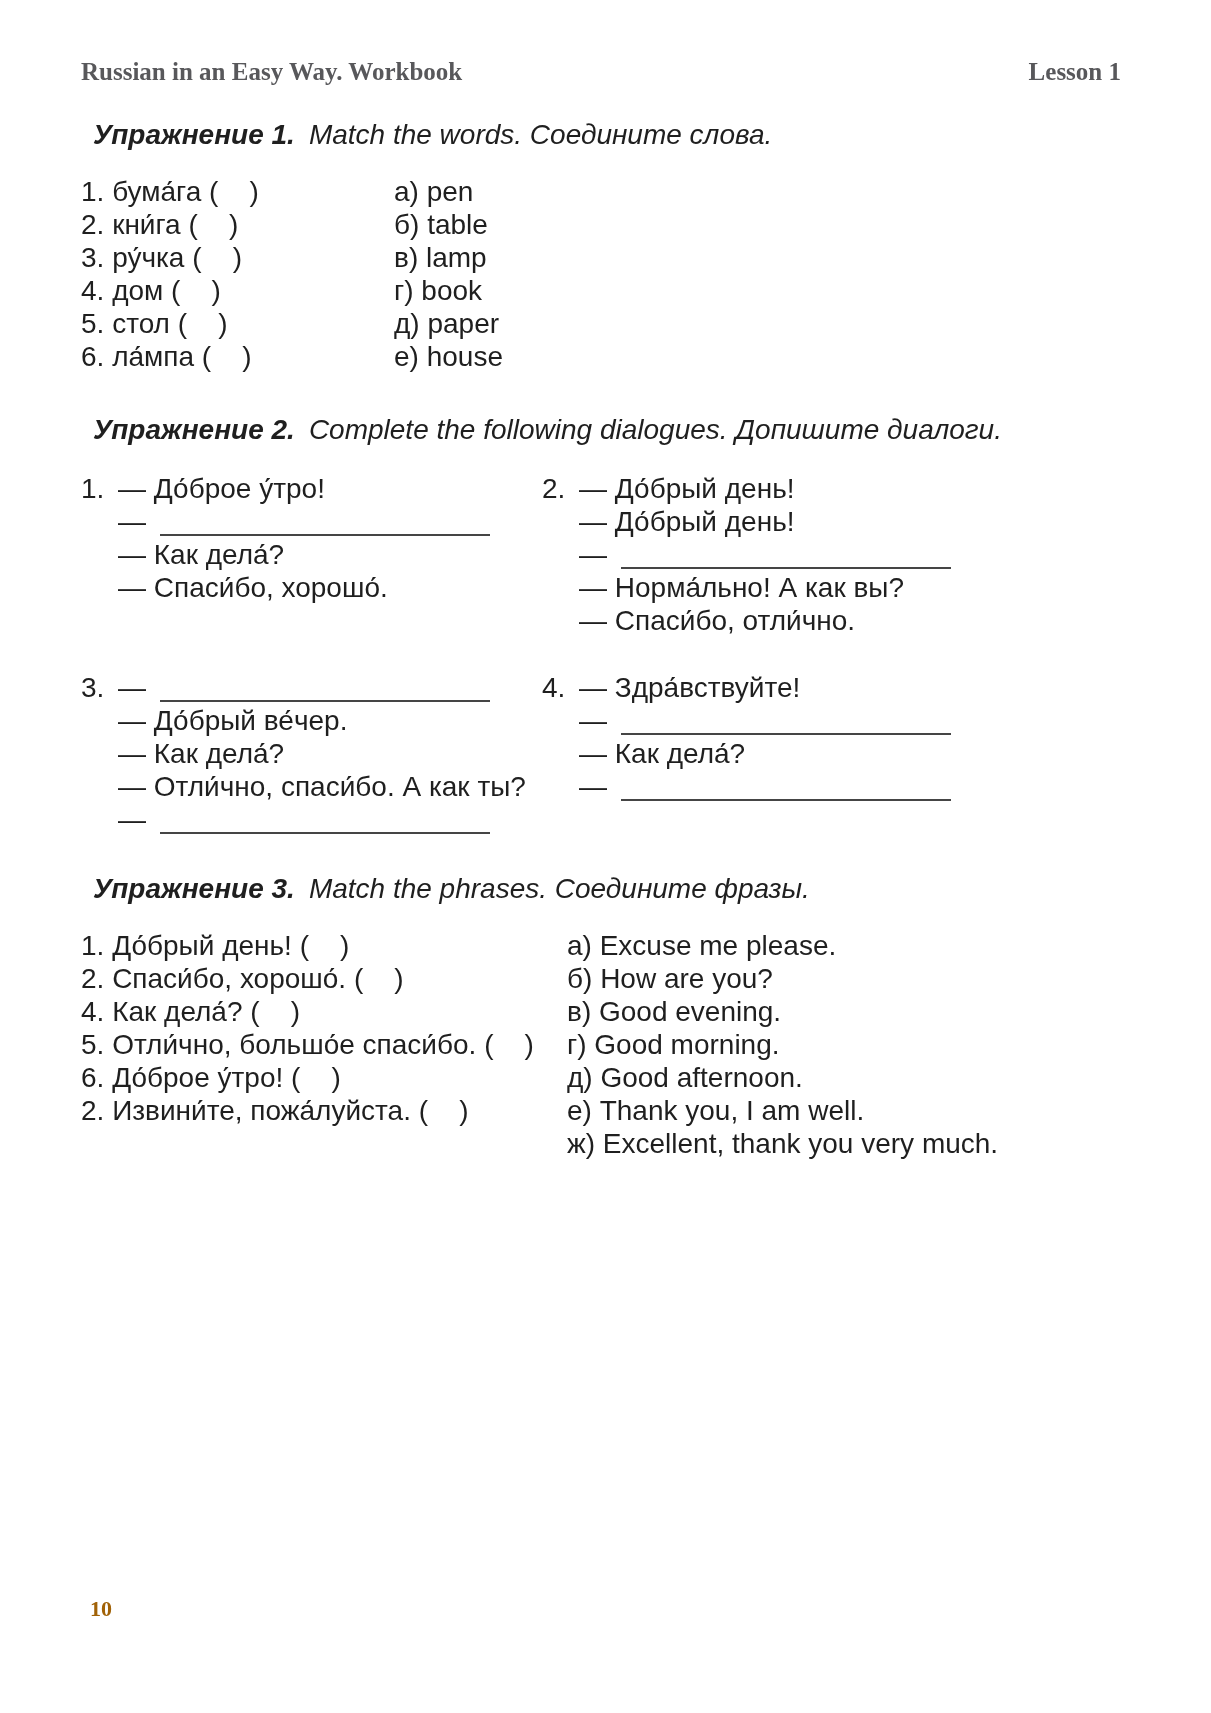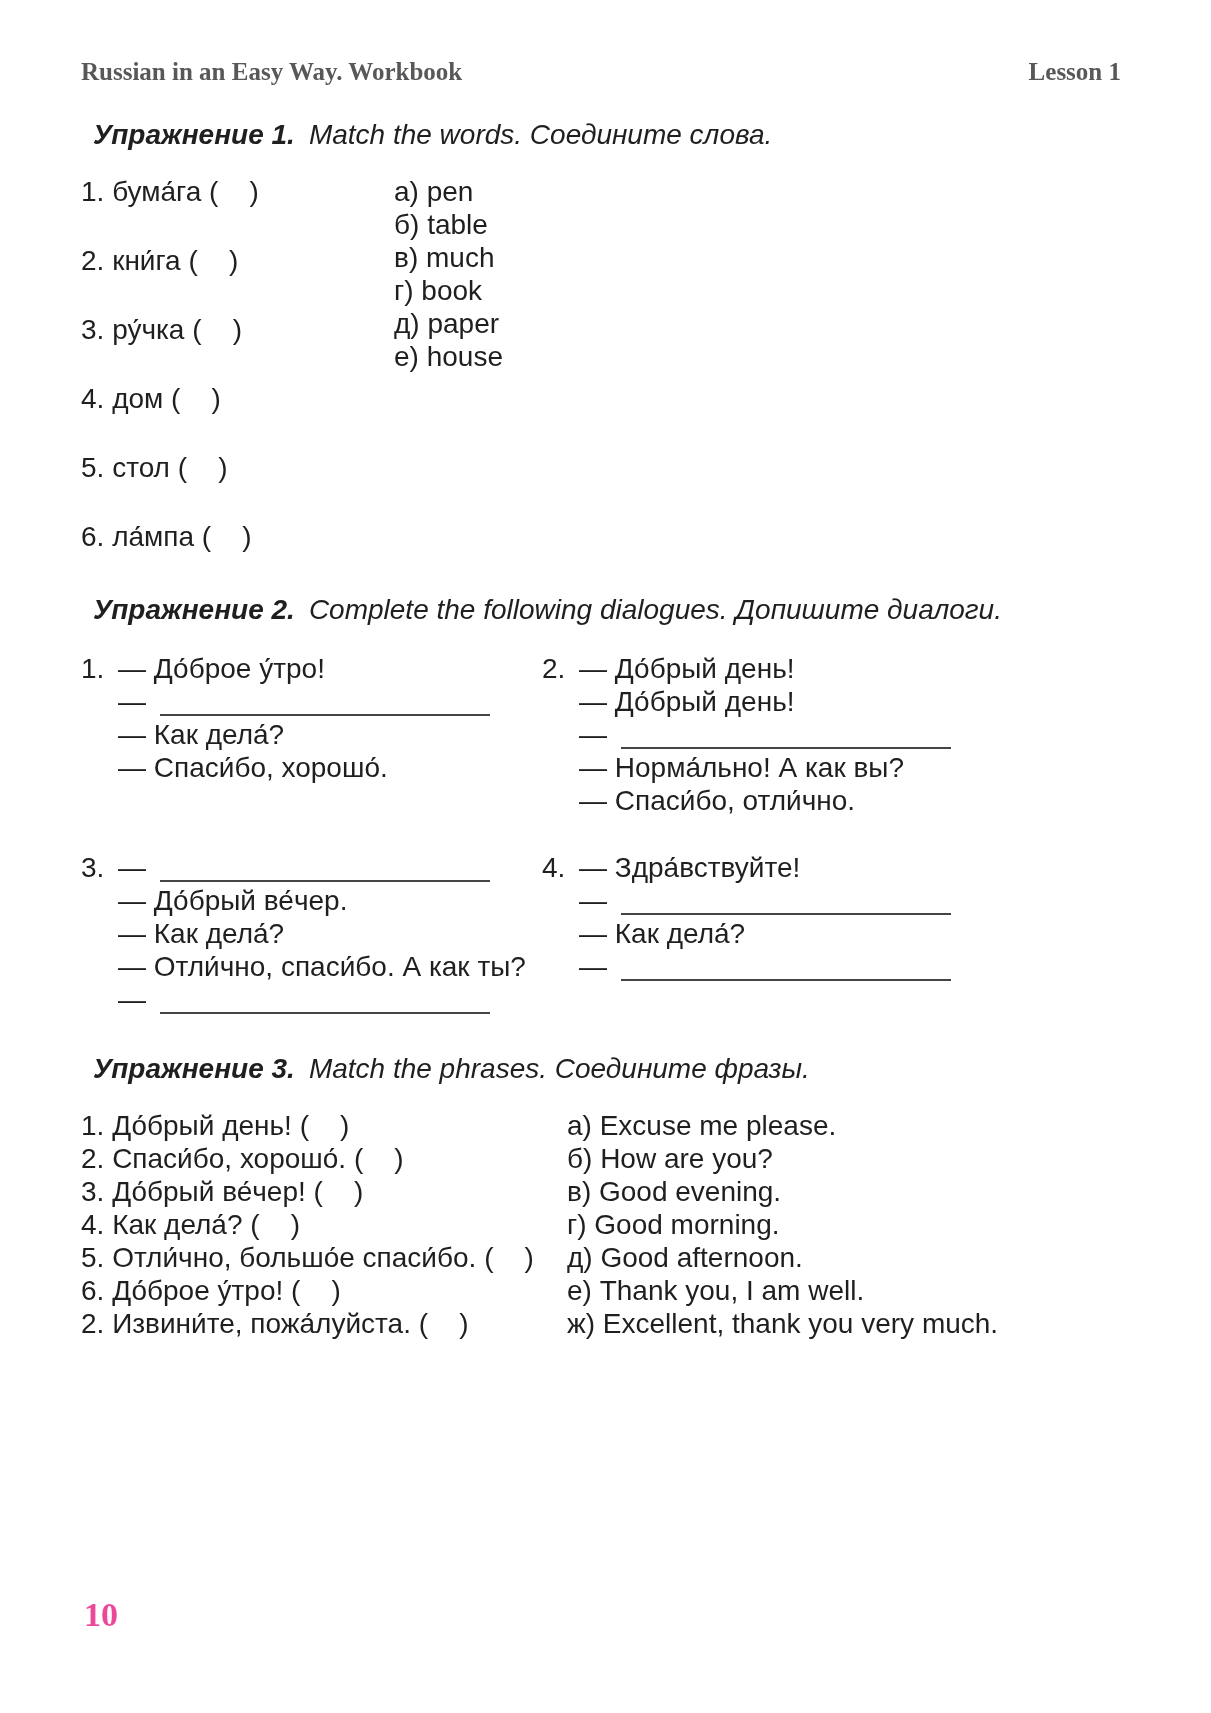--- a/index.html
+++ b/index.html
@@ -26,47 +26,47 @@
     gap: 23px;
   }
   
   .ex-heading { margin-top: 32px; line-height: 33px; white-space: pre; margin-left: 12px; }
   .ex-title { font-weight: bold; font-style: italic; margin-right: 14px; }
   .ex-instr { font-style: italic; }
   
   .match-list { display: flex; margin-top: 24px; }
   .match-col { display: flex; flex-direction: column; }
   .match-col .mitem { line-height: 33px; white-space: pre; }
-  .ex1-left { width: 313px; flex: none; gap: 36px; }
+  .ex1-left { width: 313px; flex: none; }
   .ex3-left { width: 486px; flex: none; }
   
   .dial-row { display: flex; align-items: flex-start; margin-top: 26px; }
   .dial-row.second { margin-top: 34px; }
   .dialogue { display: flex; align-items: flex-start; }
   .dialogue.colA { width: 461px; flex: none; }
   .dnum { width: 37px; flex: none; line-height: 33px; }
   .dlines { flex: 1; }
   .dline { line-height: 33px; white-space: pre; }
   .blank-line {
     display: inline-block;
     width: 330px;
     height: 2px;
     background: #454545;
     vertical-align: -5px;
     margin-left: 14px;
   }
   
   .pagenum {
     position: absolute;
-    left: 84px;
+    left: 90px;
     top: 1596px;
     font-family: "Liberation Serif", serif;
     font-weight: bold;
-    font-size: 34px;
-    color: #ec4899;
+    font-size: 22px;
+    color: #a16207;
   }
 </style>
 </head>
 <body>
 
 <div class="page">
 
   <div class="runhead">
     <span>Russian in an Easy Way. Workbook</span>
     <span>Lesson 1</span>
@@ -79,21 +79,21 @@
       <div class="mitem">1. бума́га (    )</div>
       <div class="mitem">2. кни́га (    )</div>
       <div class="mitem">3. ру́чка (    )</div>
       <div class="mitem">4. дом (    )</div>
       <div class="mitem">5. стол (    )</div>
       <div class="mitem">6. ла́мпа (    )</div>
     </div>
     <div class="match-col">
       <div class="mitem">а) pen</div>
       <div class="mitem">б) table</div>
-      <div class="mitem">в) much</div>
+      <div class="mitem">в) lamp</div>
       <div class="mitem">г) book</div>
       <div class="mitem">д) paper</div>
       <div class="mitem">е) house</div>
     </div>
   </div>
 
   <div class="ex-heading" style="margin-top:40px"><span class="ex-title">Упражнение 2.</span><span class="ex-instr">Complete the following dialogues. Допишите диалоги.</span></div>
 
   <div class="dial-row">
     <div class="dialogue colA">
@@ -138,21 +138,20 @@
       </div>
     </div>
   </div>
 
   <div class="ex-heading" style="margin-top:36px"><span class="ex-title">Упражнение 3.</span><span class="ex-instr">Match the phrases. Соедините фразы.</span></div>
 
   <div class="match-list">
     <div class="match-col ex3-left">
       <div class="mitem">1. До́брый день! (    )</div>
       <div class="mitem">2. Спаси́бо, хорошо́. (    )</div>
-      <div class="mitem">3. До́брый ве́чер! (    )</div>
       <div class="mitem">4. Как дела́? (    )</div>
       <div class="mitem">5. Отли́чно, большо́е спаси́бо. (    )</div>
       <div class="mitem">6. До́брое у́тро! (    )</div>
       <div class="mitem">2. Извини́те, пожа́луйста. (    )</div>
     </div>
     <div class="match-col">
       <div class="mitem">а) Excuse me please.</div>
       <div class="mitem">б) How are you?</div>
       <div class="mitem">в) Good evening.</div>
       <div class="mitem">г) Good morning.</div>

